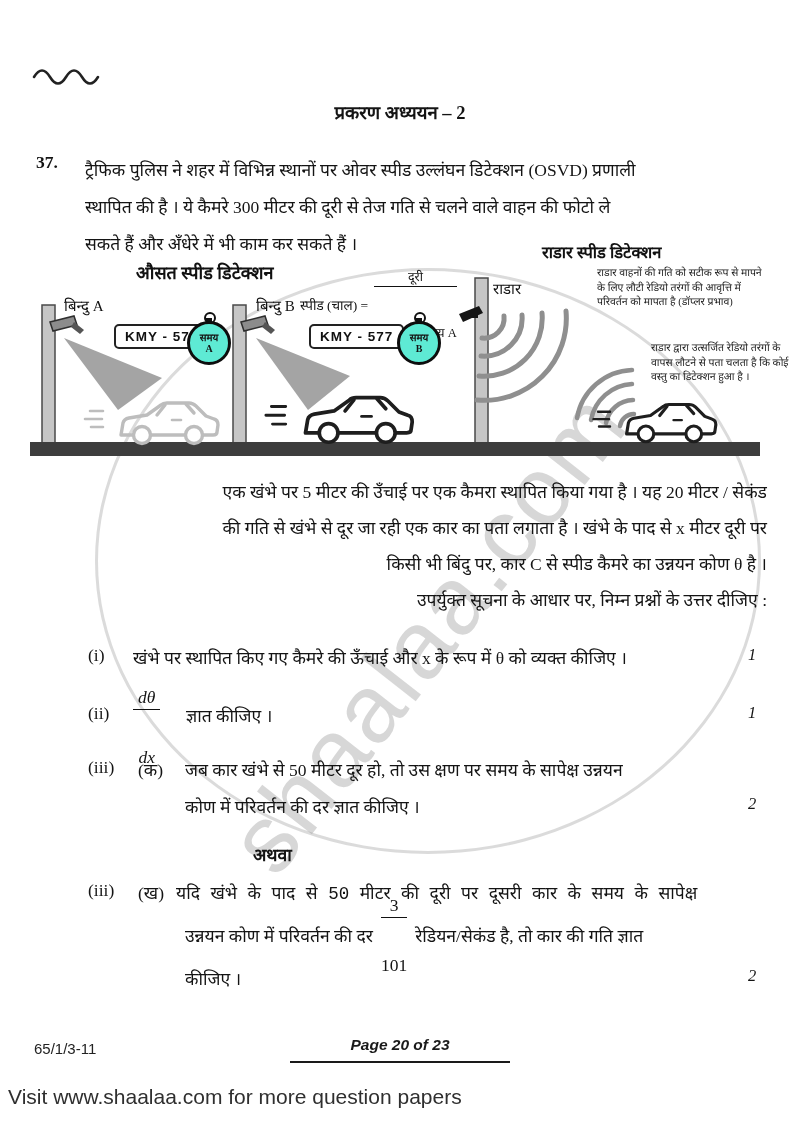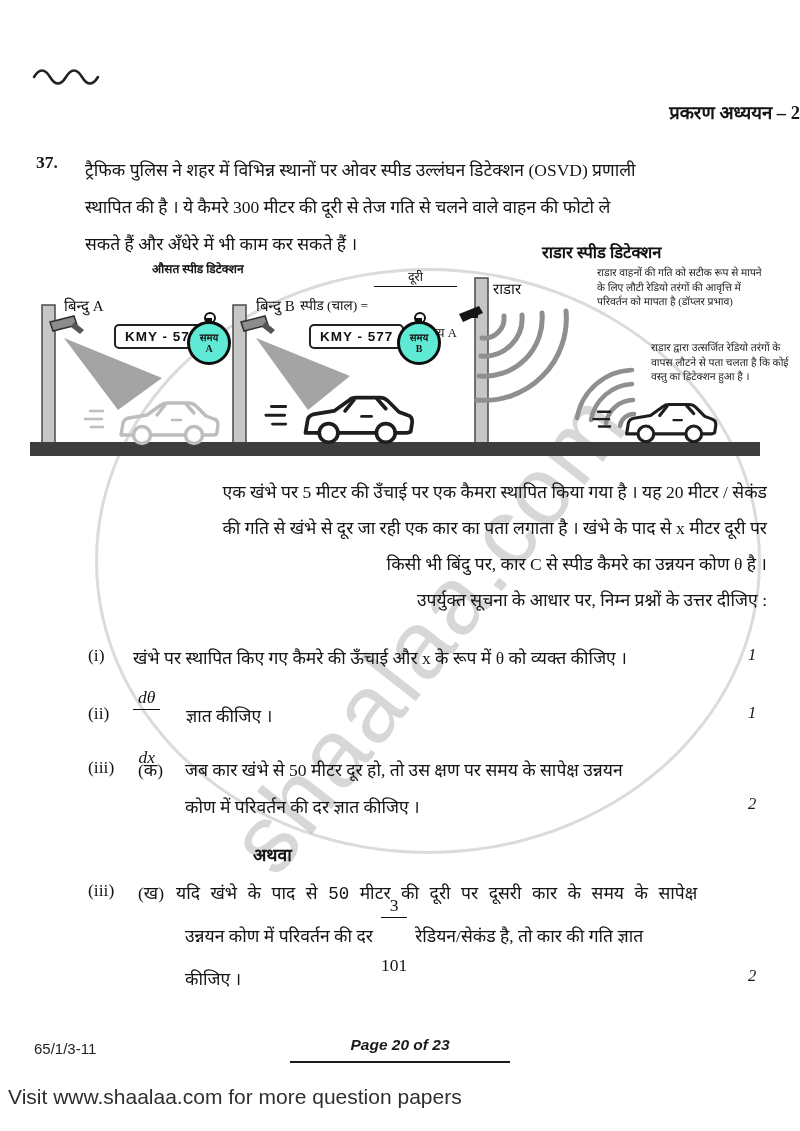--- a/index.html
+++ b/index.html
@@ -10,30 +10,30 @@
   .wm-circle{position:absolute;left:95px;top:268px;width:660px;height:580px;
              border:3px solid rgba(165,165,165,.40);border-radius:50%;}
   .wm-text{position:absolute;left:58px;top:582px;width:740px;height:100px;line-height:100px;
            text-align:center;font-family:"Liberation Sans",sans-serif;font-size:96px;
            letter-spacing:3px;color:rgba(150,150,150,.38);transform:rotate(-52deg);}
 
   
   .abs{position:absolute;}
 
   .squiggle{left:30px;top:62px;}
-  .heading{left:0;top:99px;width:800px;text-align:right;font-size:18.5px;font-weight:bold;}
+  .heading{left:0;top:99px;width:800px;text-align:center;font-size:18.5px;font-weight:bold;}
 
   .qnum{left:36px;top:152px;font-size:17.5px;font-weight:bold;}
   .intro{left:85px;top:152px;width:682px;font-size:17.5px;line-height:37px;}
 
   
   .diagram{left:30px;top:238px;width:740px;height:228px;}
   .diagram .overlay{position:absolute;left:0;top:0;}
   .d-label{position:absolute;color:#111;}
-  .avg-title{left:122px;top:22px;font-size:12px;font-weight:bold;}
+  .avg-title{left:106px;top:22px;font-size:18px;font-weight:bold;}
   .radar-title{left:512px;top:2px;font-size:16.5px;font-weight:bold;}
   .pointA{left:34px;top:57px;font-size:15px;}
   .pointB{left:226px;top:57px;font-size:15px;}
   .radar-lb{left:463px;top:40px;font-size:15px;}
   .formula{left:270px;top:30px;font-size:13.5px;display:flex;align-items:center;gap:6px;}
   .formula .frac{font-size:12.5px;}
   .note{position:absolute;font-size:10.5px;line-height:14.5px;color:#1c1c1c;}
   .note1{left:567px;top:28px;width:172px;}
   .note2{left:621px;top:103px;width:138px;}
 

